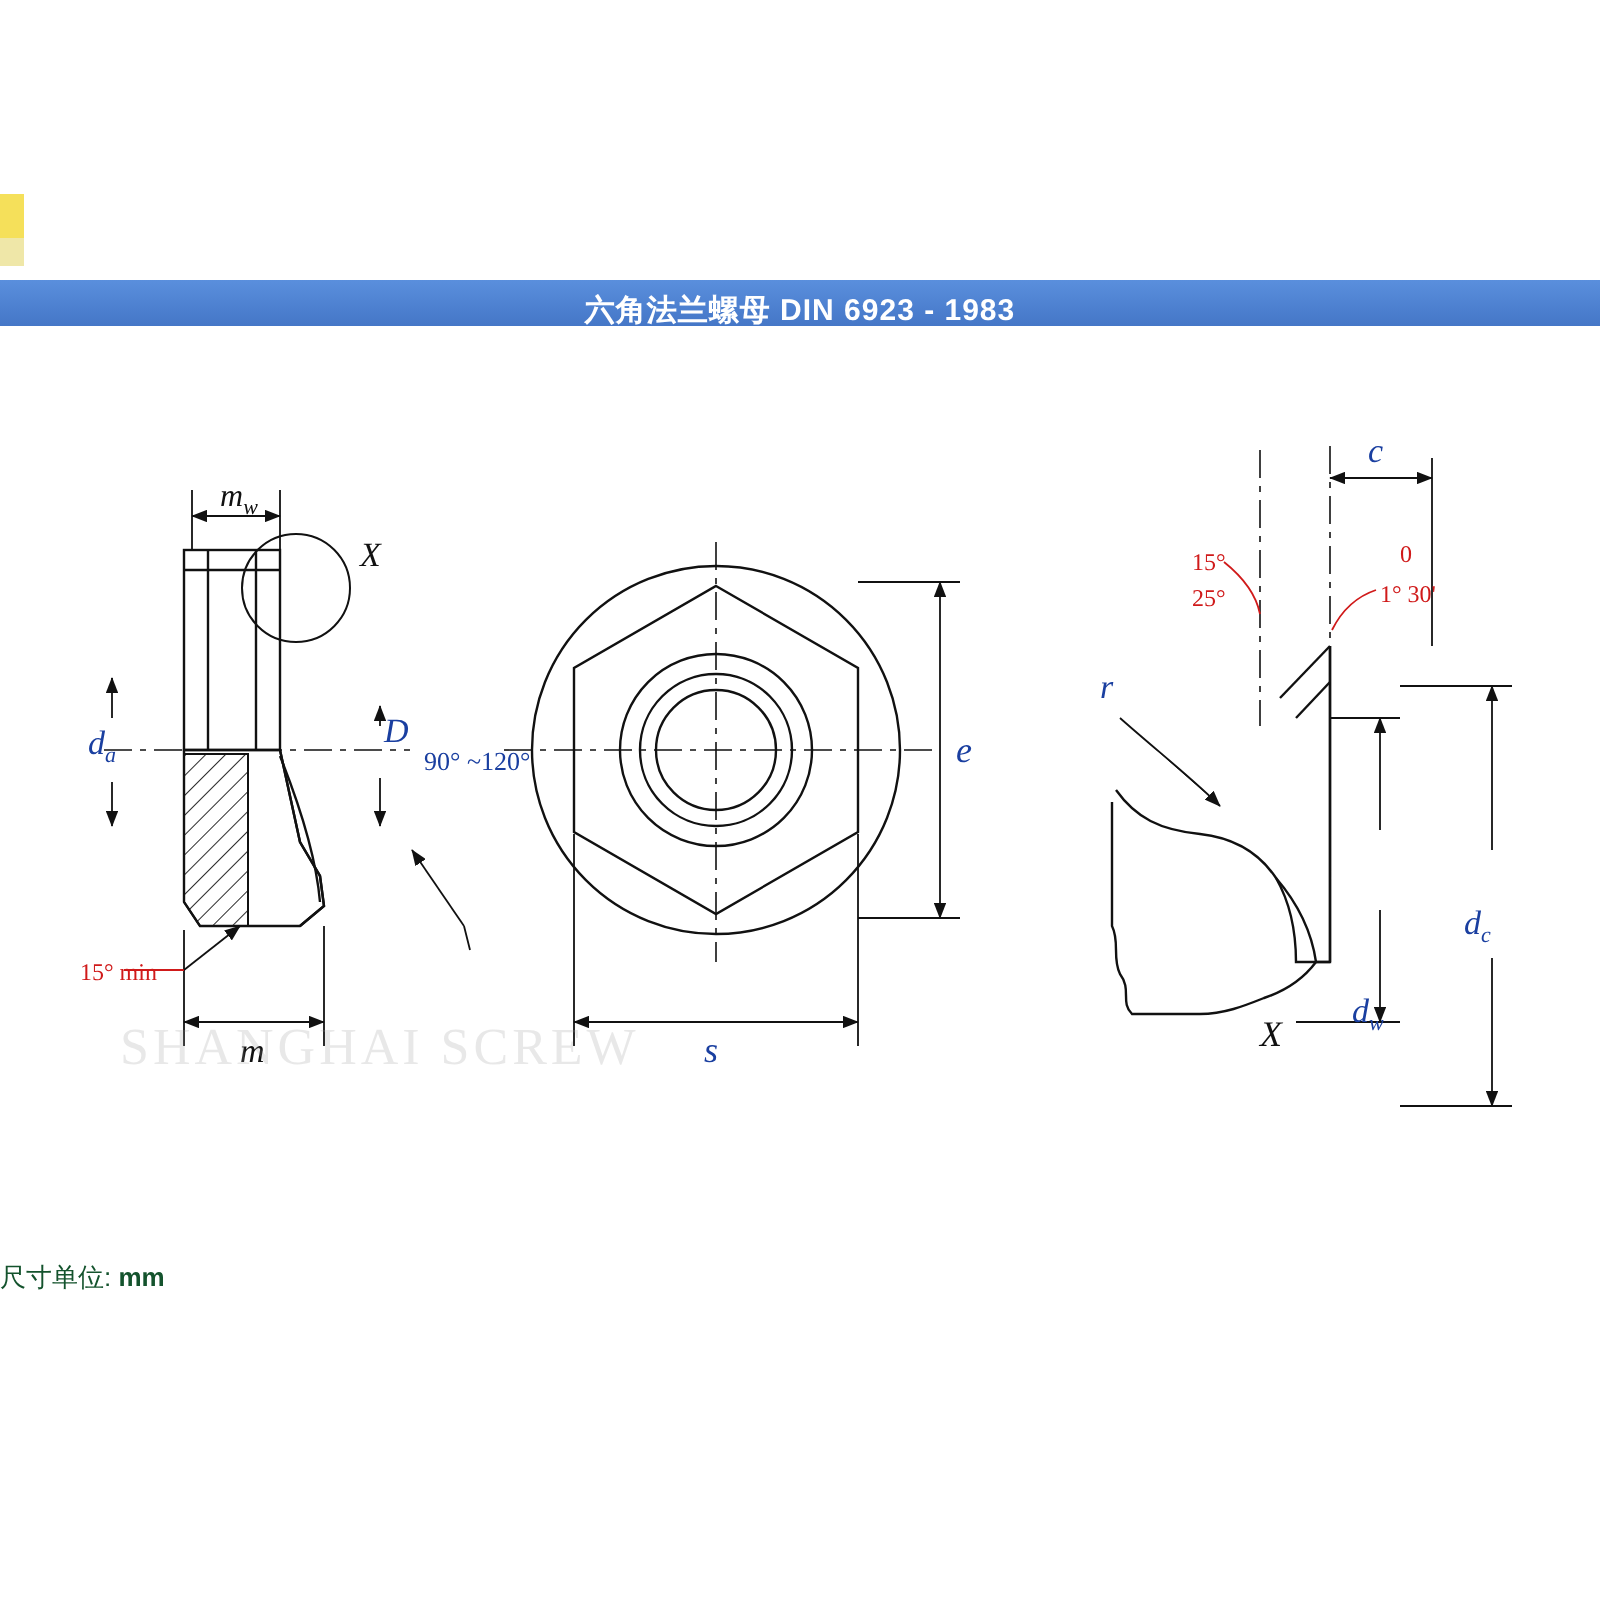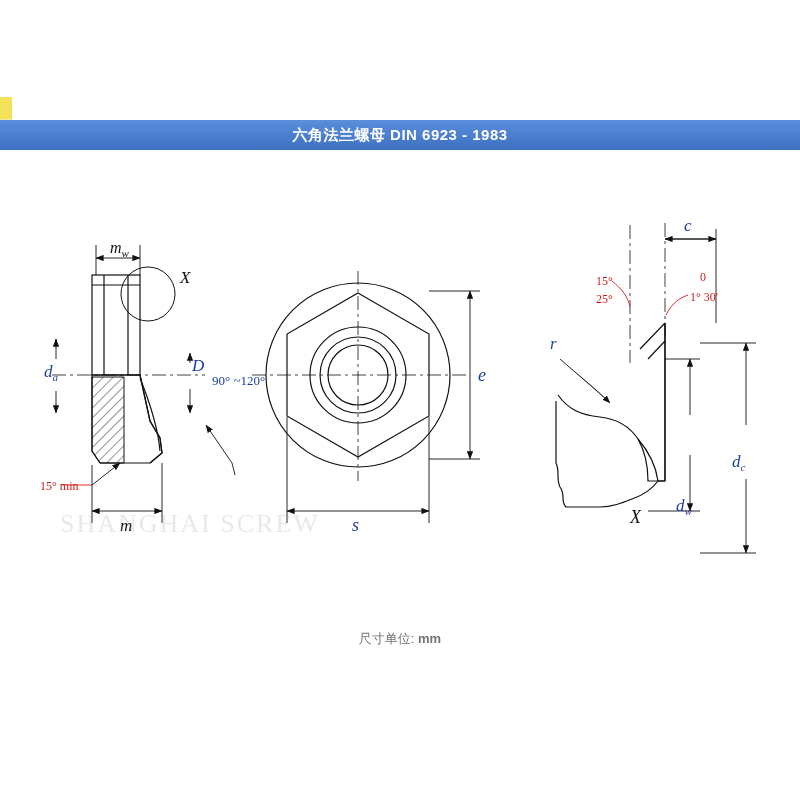--- a/index.html
+++ b/index.html
@@ -31,21 +31,21 @@
   .corner-marker2 {
     position: absolute;
     left: 0; top: 119px;
     width: 12px; height: 14px;
     background: #efe7a8;
   }
   
   .title-bar {
     position: absolute;
     left: 0;
-    top: 120px;
+    top: 140px;
     width: 800px;
     height: 30px;
     background: #4a7fd0;
     background: linear-gradient(#5a8fdd, #3e6fc0);
     color: #ffffff;
     font-size: 15px;
     font-weight: bold;
     display: flex;
     align-items: center;
     justify-content: center;
@@ -68,23 +68,22 @@
     top: 163px;
     width: 800px;
     height: 497px;
     background: #ffffff;
   }
   .units {
     position: absolute;
     left: 0;
     top: 630px;
     width: 800px;
-    text-align: center;
     font-size: 13px;
-    color: #737373;
+    color: #14532d;
   }
   .units b { font-weight: bold; }
   .watermark {
     position: absolute;
     left: 60px;
     top: 346px;
     width: 380px;
     font-size: 26px;
     color: rgba(150,150,150,0.22);
     font-family: "Liberation Serif", serif;

